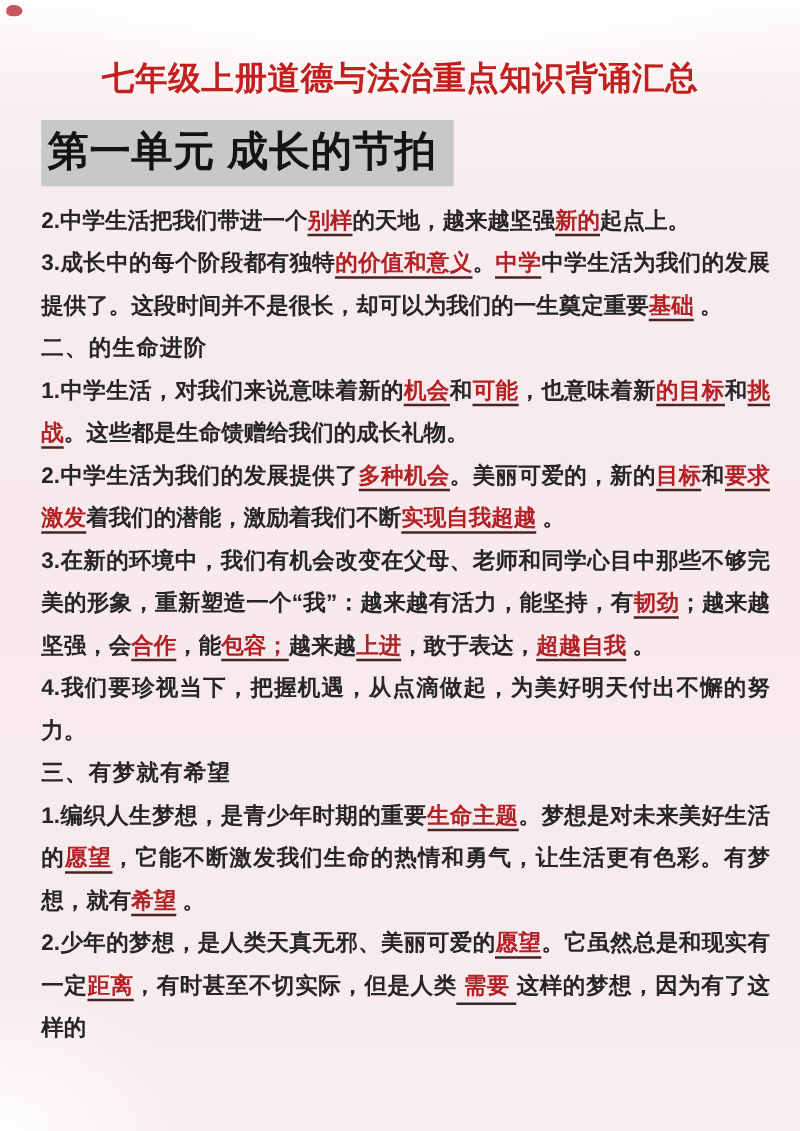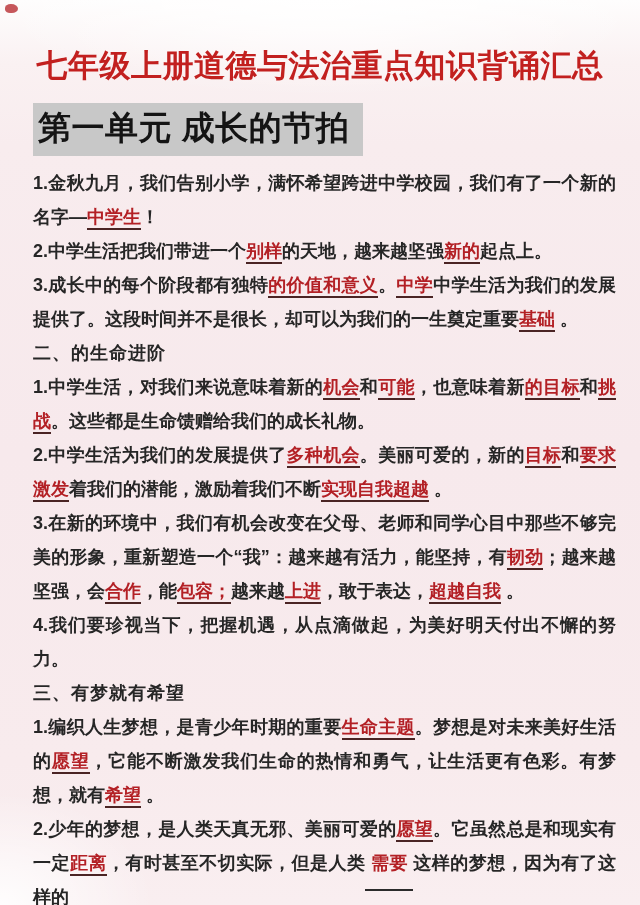--- a/index.html
+++ b/index.html
@@ -15,21 +15,21 @@
   }
   .corner-mark{
     position:absolute;left:5px;top:4px;width:13px;height:9px;
     background:var(--keyword-red,#b32025);
     border-radius:45% 55% 50% 40%;
     opacity:.75;
   }
   .main-title{
     margin:45px 10px 0;
     text-align:center;
-    font-size:31px;
+    font-size:26px;
     font-weight:900;
     letter-spacing:.5px;
     color:var(--title-red,#c2201f);
   }
   .unit-heading{
     display:inline-block;
     margin:16px 0 0 33px;
     padding:3px 14px 5px 5px;
     background:var(--heading-bg,#c8c8c8);
     color:#141414;
@@ -52,35 +52,34 @@
     font-weight:800;
     border-bottom:2px solid var(--underline-dark,#4a2424);
     padding-bottom:1px;
     box-decoration-break:clone;
     -webkit-box-decoration-break:clone;
   }
   .blank{
     color:var(--keyword-red,#b32025);
     font-weight:800;
     border-bottom:2px solid var(--blank-underline,#2b2b2b);
-    padding-bottom:16px;
+    padding-bottom:4px;
     white-space:pre;
   }
 </style>
 </head>
 <body>
 
 <div class="page">
   <div class="corner-mark"></div>
   <h1 class="main-title">七年级上册道德与法治重点知识背诵汇总</h1>
   <div>
     <div class="unit-heading">第一单元 成长的节拍</div>
   </div>
   <div class="content">
-      <p><span>1.金秋九月，我们告别小学，满怀希望跨进中学校园，我们有了一个新的名字—</span><span class="kw">中学生</span><span>！</span></p>
       <p><span>2.中学生活把我们带进一个</span><span class="kw">别样</span><span>的天地，越来越坚强</span><span class="kw">新的</span><span>起点上。</span></p>
       <p><span>3.成长中的每个阶段都有独特</span><span class="kw">的价值和意义</span><span>。</span><span class="kw">中学</span><span>中学生活为我们的发展提供了。这段时间并不是很长，却可以为我们的一生奠定重要</span><span class="kw">基础</span><span> 。</span></p>
       <p class="sec-heading">二、的生命进阶</p>
       <p><span>1.中学生活，对我们来说意味着新的</span><span class="kw">机会</span><span>和</span><span class="kw">可能</span><span>，也意味着新</span><span class="kw">的目标</span><span>和</span><span class="kw">挑战</span><span>。这些都是生命馈赠给我们的成长礼物。</span></p>
       <p><span>2.中学生活为我们的发展提供了</span><span class="kw">多种机会</span><span>。美丽可爱的，新的</span><span class="kw">目标</span><span>和</span><span class="kw">要求激发</span><span>着我们的潜能，激励着我们不断</span><span class="kw">实现自我超越</span><span> 。</span></p>
       <p><span>3.在新的环境中，我们有机会改变在父母、老师和同学心目中那些不够完美的形象，重新塑造一个“我”：越来越有活力，能坚持，有</span><span class="kw">韧劲</span><span>；越来越坚强，会</span><span class="kw">合作</span><span>，能</span><span class="kw">包容；</span><span>越来越</span><span class="kw">上进</span><span>，敢于表达，</span><span class="kw">超越自我</span><span> 。</span></p>
       <p><span>4.我们要珍视当下，把握机遇，从点滴做起，为美好明天付出不懈的努力。</span></p>
       <p class="sec-heading">三、有梦就有希望</p>
       <p><span>1.编织人生梦想，是青少年时期的重要</span><span class="kw">生命主题</span><span>。梦想是对未来美好生活的</span><span class="kw">愿望</span><span>，它能不断激发我们生命的热情和勇气，让生活更有色彩。有梦想，就有</span><span class="kw">希望</span><span> 。</span></p>
       <p><span>2.少年的梦想，是人类天真无邪、美丽可爱的</span><span class="kw">愿望</span><span>。它虽然总是和现实有一定</span><span class="kw">距离</span><span>，有时甚至不切实际，但是人类</span><span class="blank">&nbsp;需要&nbsp;</span><span>这样的梦想，因为有了这样的</span></p>

